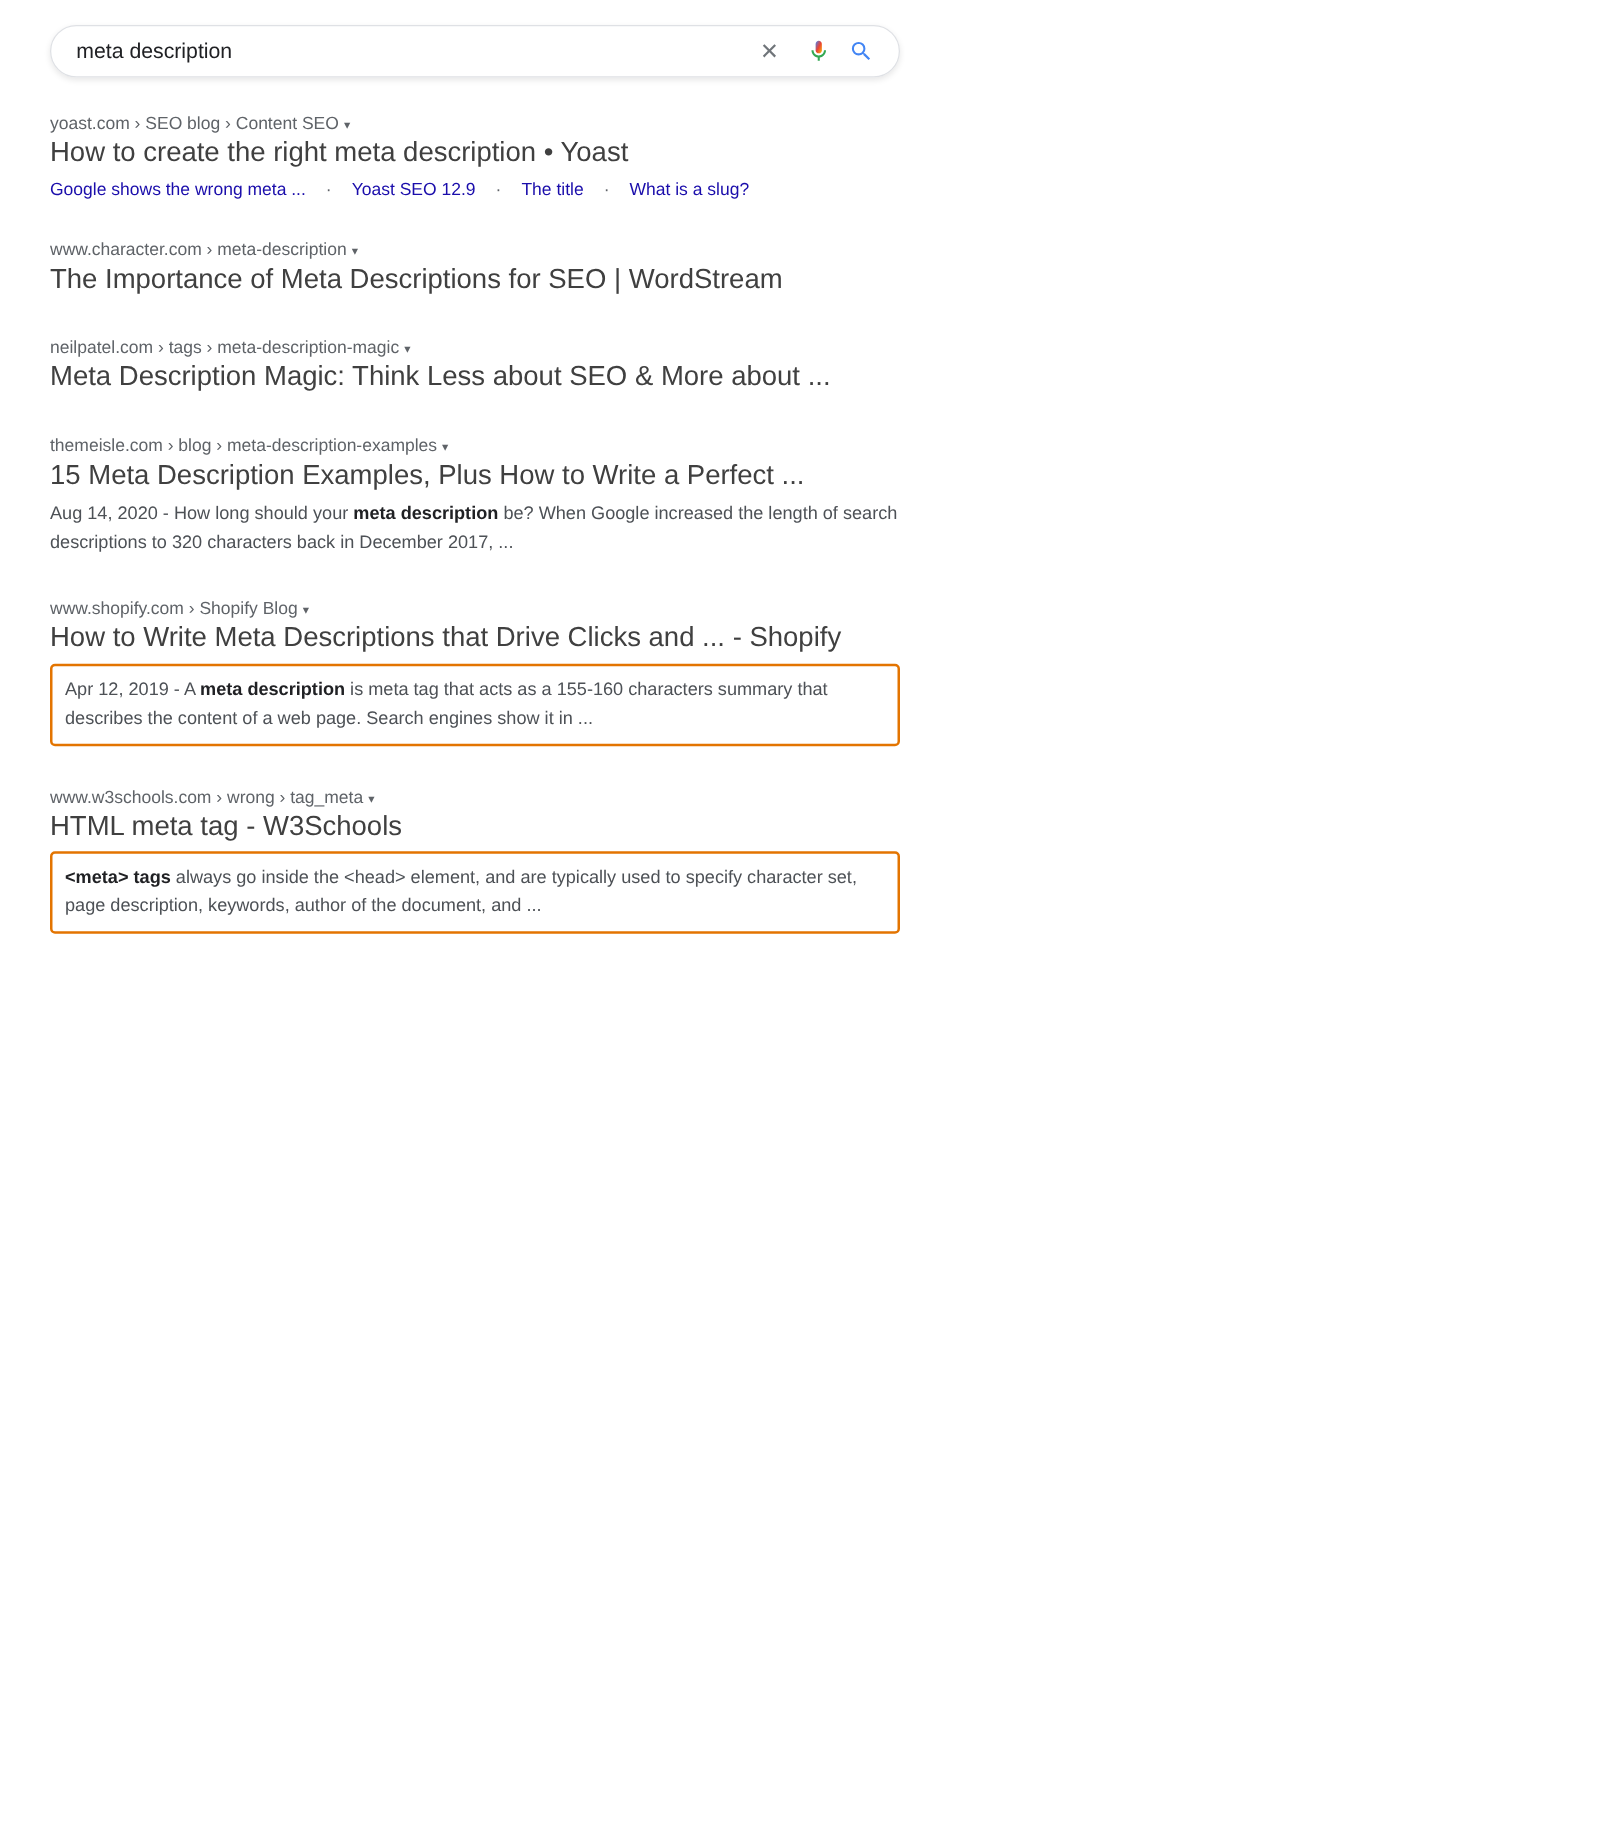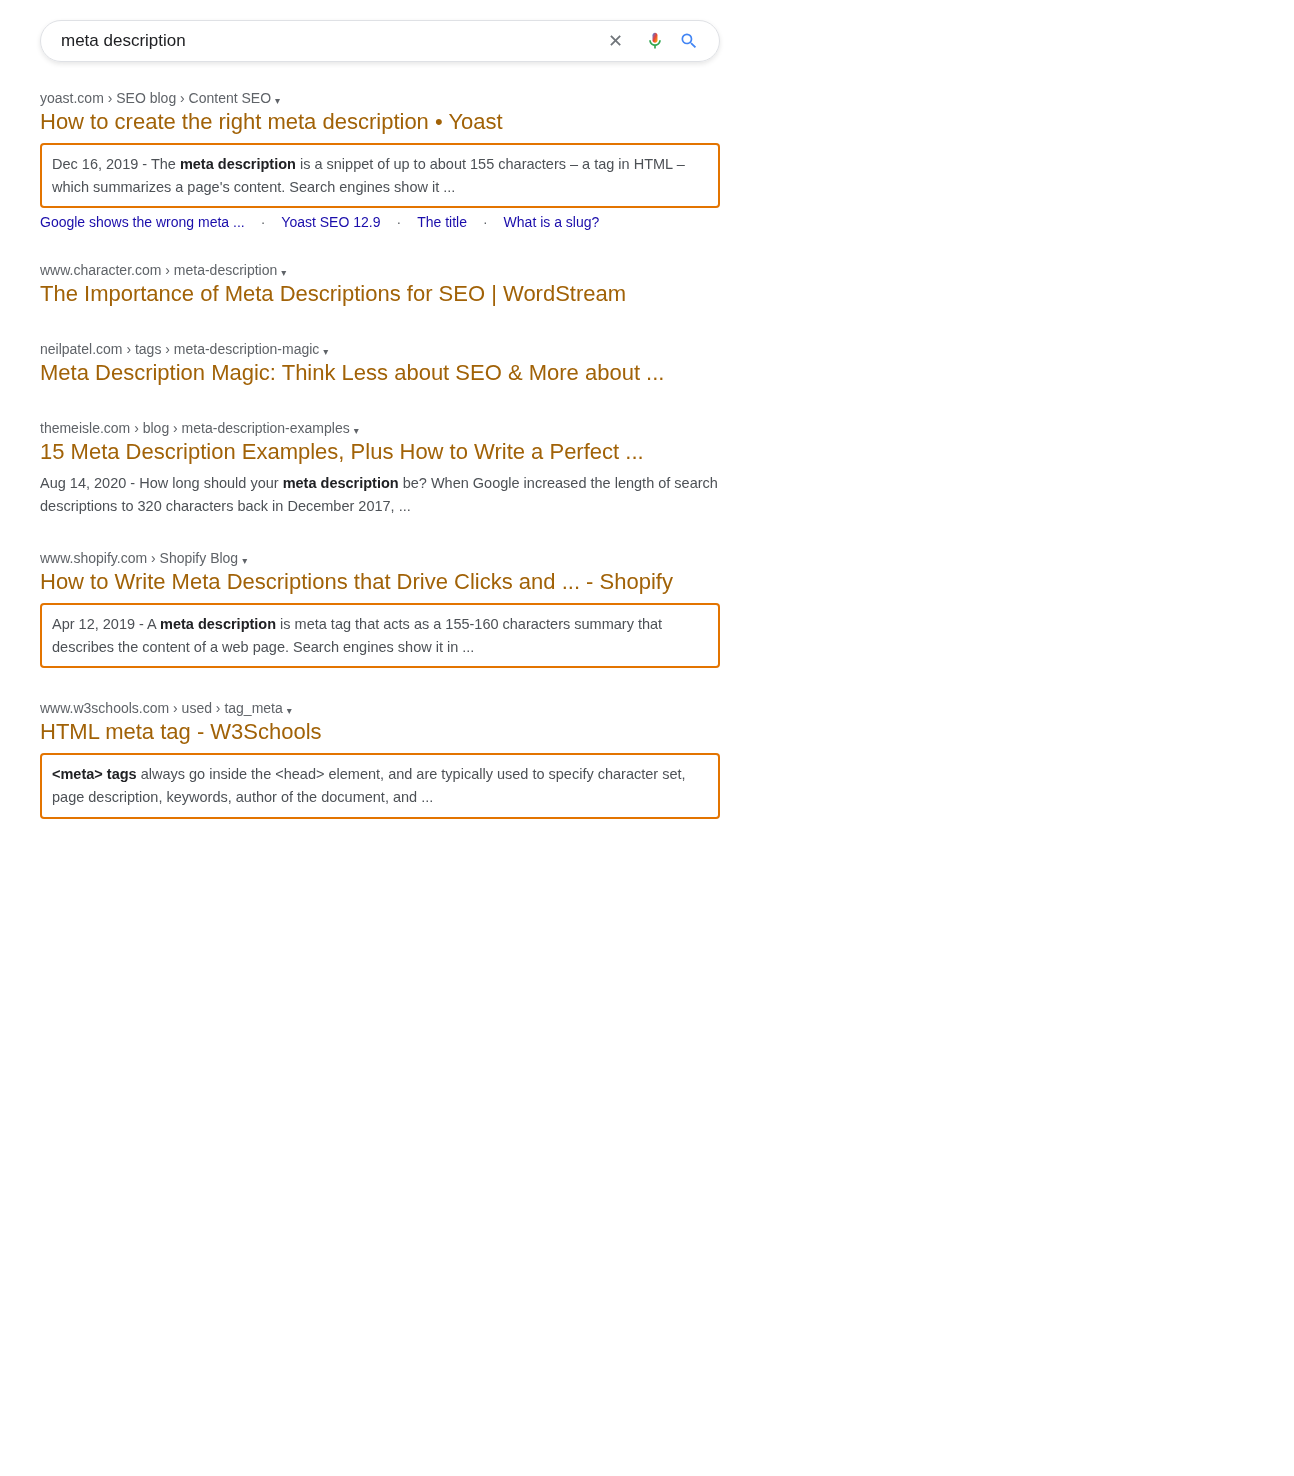--- a/index.html
+++ b/index.html
@@ -58,21 +58,21 @@
       display: flex;
       align-items: flex-end;
       gap: 4px;
     }
     .result-url .chevron {
       font-size: 10px;
       color: #5f6368;
     }
     .result-title {
       font-size: 22px;
-      color: #a16207;
+      color: #404040;
       text-decoration: none;
       cursor: pointer;
       display: block;
       margin-bottom: 6px;
       line-height: 1.3;
     }
     .result-snippet {
       font-size: 14.5px;
       color: #4d5156;
       line-height: 1.58;
@@ -157,23 +157,20 @@
 </div>
 
 <div class="results-container">
 
   <div class="result-item" id="result-1">
     <div class="result-url">
       <span>yoast.com › SEO blog › Content SEO</span>
       <span class="chevron">▾</span>
     </div>
     <a class="result-title" href="#">How to create the right meta description • Yoast</a>
-    <div class="result-snippet highlighted">
-      Dec 16, 2019 - The <b>meta description</b> is a snippet of up to about 155 characters – a tag in HTML – which summarizes a page's content. Search engines show it ...
-    </div>
     <div class="result-links">
       <a href="#">Google shows the wrong meta ...</a>
       <span class="separator"> · </span>
       <a href="#">Yoast SEO 12.9</a>
       <span class="separator"> · </span>
       <a href="#">The title</a>
       <span class="separator"> · </span>
       <a href="#">What is a slug?</a>
     </div>
   </div>
@@ -211,21 +208,21 @@
       <span class="chevron">▾</span>
     </div>
     <a class="result-title" href="#">How to Write Meta Descriptions that Drive Clicks and ... - Shopify</a>
     <div class="result-snippet highlighted">
       Apr 12, 2019 - A <b>meta description</b> is meta tag that acts as a 155-160 characters summary that describes the content of a web page. Search engines show it in ...
     </div>
   </div>
 
   <div class="result-item" id="result-6">
     <div class="result-url">
-      <span>www.w3schools.com › used › tag_meta</span>
+      <span>www.w3schools.com › wrong › tag_meta</span>
       <span class="chevron">▾</span>
     </div>
     <a class="result-title" href="#">HTML meta tag - W3Schools</a>
     <div class="result-snippet highlighted">
       <b>&lt;meta&gt; tags</b> always go inside the &lt;head&gt; element, and are typically used to specify character set, page description, keywords, author of the document, and ...
     </div>
   </div>
 
 </div>
 

